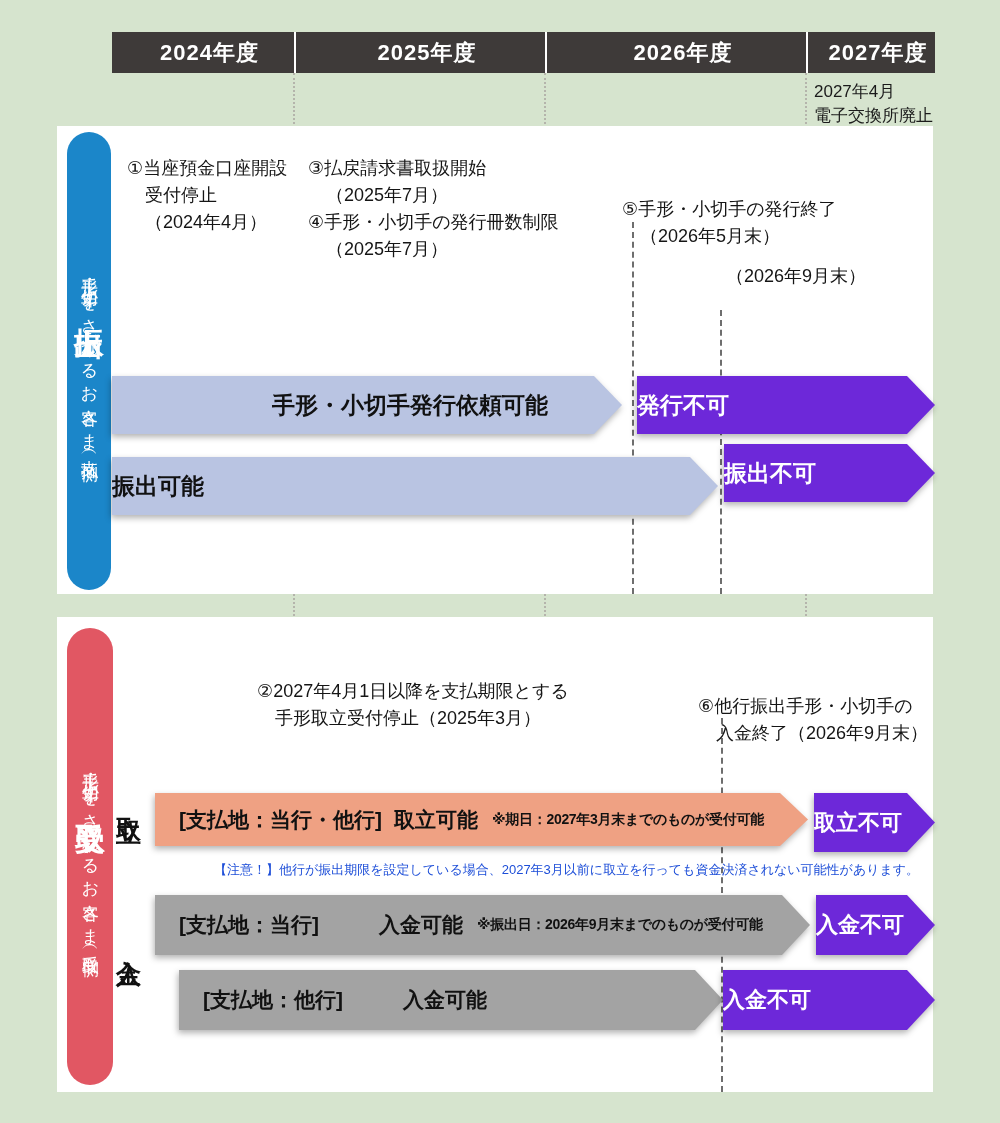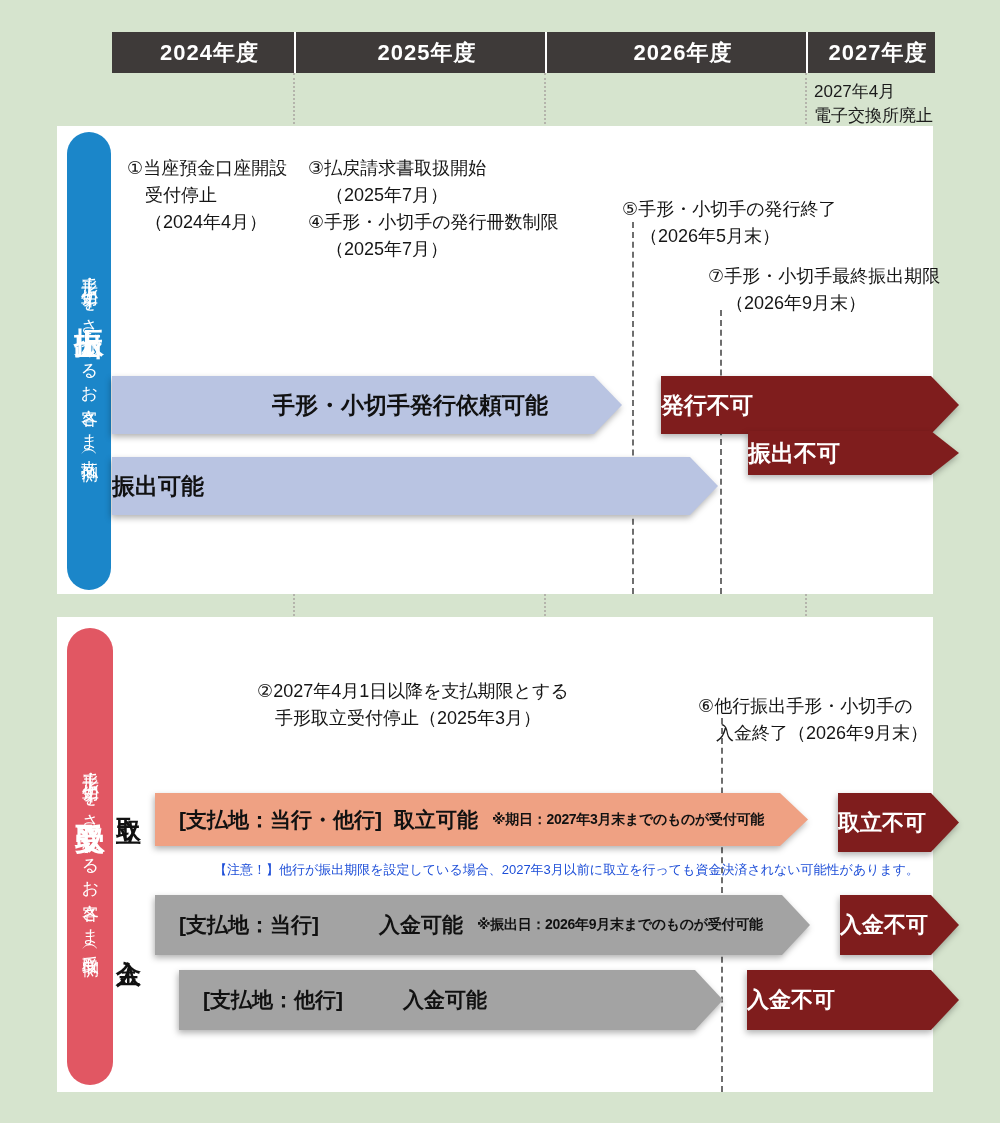--- a/index.html
+++ b/index.html
@@ -42,32 +42,32 @@
   .ann-34{ left:308px; top:155px; }
   .ann-5{ left:622px; top:196px; }
   .ann-7{ left:708px; top:263px; }
   .ann-2{ left:257px; top:646px;margin-top:32px; }
   .ann-6{ left:698px; top:693px; }
 
   
   .arrow{ position:absolute; z-index:3; filter:drop-shadow(-1px 3px 3px rgba(0,0,0,0.30)); }
   .arrow-shape{ width:100%; height:100%; display:flex; align-items:center;
     clip-path:polygon(0 0, calc(100% - 28px) 0, 100% 50%, calc(100% - 28px) 100%, 0 100%); }
-  .fill-blue{ background:#b9c4e2; } .fill-gray{ background:#7f1d1d;margin-left:24px; }
+  .fill-blue{ background:#b9c4e2; } .fill-gray{ background:#6d28d9; }
   .fill-salmon{ background:#efa183; } .fill-peach{ background:#a3a3a3; }
   .arrow-shape.centered{ padding-right:28px; }
   .lbl-dark{ font-weight:bold; font-size:23px; color:#111; }
   .lbl-white{ font-weight:bold; font-size:23px; color:#fff; }
   .lbl-white-sm{ font-weight:bold; font-size:22px; color:#fff; }
   .shift-right{ padding-left:160px; }
 
   .ar-issue-ok{ left:112px; top:376px; width:510px; height:58px; }
   .ar-issue-no{ left:637px; top:376px; width:298px; height:58px; }
   .ar-draw-ok{ left:112px; top:457px; width:606px; height:58px; }
-  .ar-draw-no{ left:724px; top:431px; width:211px; height:44px;font-family:Liberation Mono, monospace; }
+  .ar-draw-no{ left:724px; top:444px; width:211px; height:58px;font-family:Liberation Mono, monospace; }
 
   .ar-collect-ok{ left:155px; top:793px; width:653px; height:53px; }
   .ar-collect-no{ left:814px; top:793px; width:121px; height:59px; }
   .ar-dep-own-ok{ left:155px; top:895px; width:655px; height:60px; }
   .ar-dep-own-no{ left:816px; top:895px; width:119px; height:60px; }
   .ar-dep-other-ok{ left:155px; top:970px; width:568px; height:60px;padding-left:24px; }
   .ar-dep-other-no{ left:723px; top:970px; width:212px; height:60px; }
 
   .row-text{ display:flex; align-items:center; padding-left:24px; white-space:nowrap; }
   .place,.status{ font-weight:bold; font-size:21px; color:#111; }
@@ -124,21 +124,20 @@
     <div>③払戻請求書取扱開始</div>
     <div class="indent">（2025年7月）</div>
     <div>④手形・小切手の発行冊数制限</div>
     <div class="indent">（2025年7月）</div>
   </div>
   <div class="ann ann-5">
     <div>⑤手形・小切手の発行終了</div>
     <div class="indent">（2026年5月末）</div>
   </div>
   <div class="ann ann-7">
-    <div>⑦手形・小切手最終振出期限</div>
     <div class="indent">（2026年9月末）</div>
   </div>
 
   <div class="arrow ar-issue-ok">
     <div class="arrow-shape fill-blue centered shift-right">
       <span class="lbl-dark">手形・小切手発行依頼可能</span>
     </div>
   </div>
   <div class="arrow ar-issue-no">
     <div class="arrow-shape fill-gray centered">

